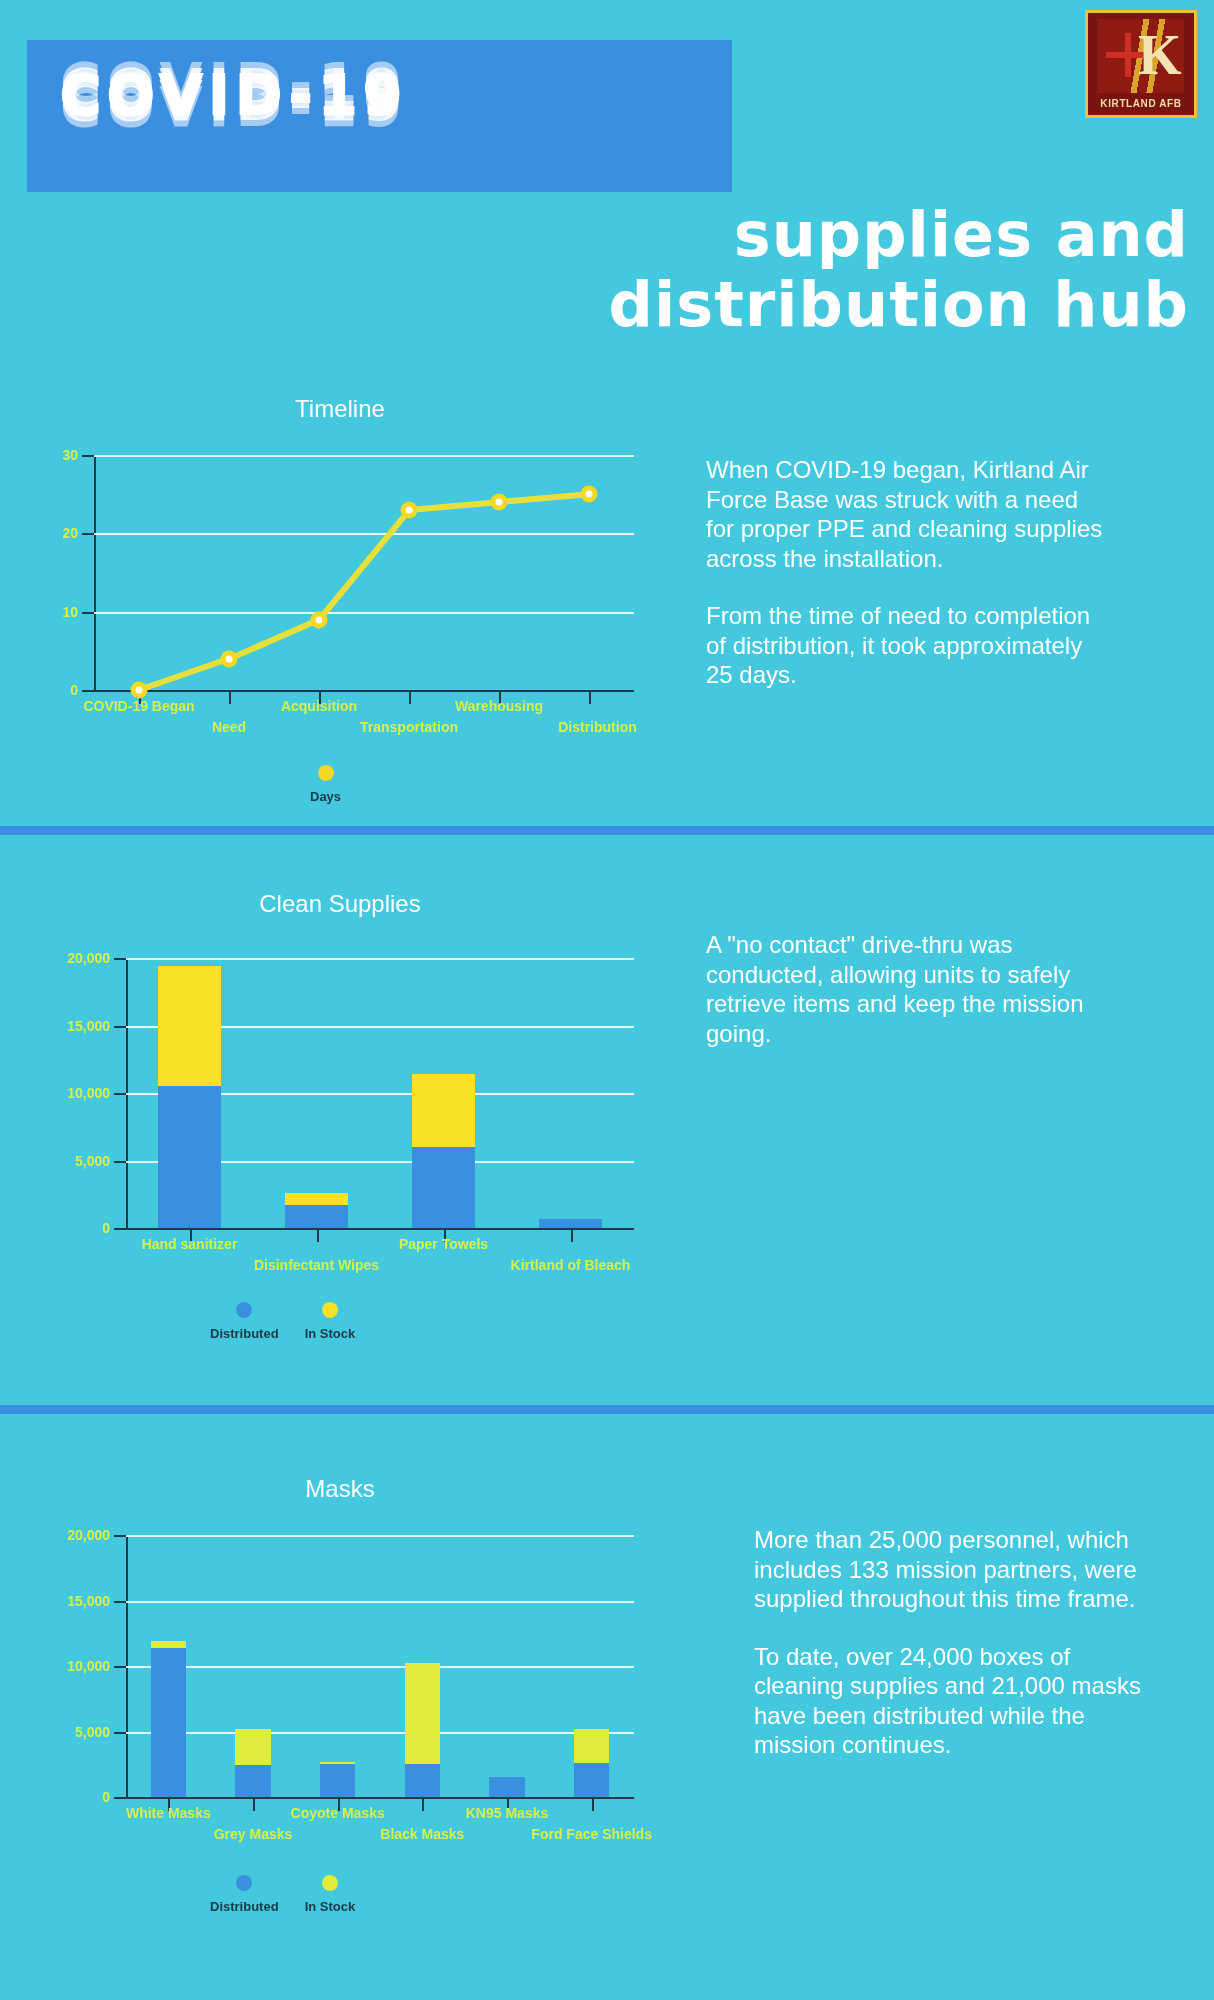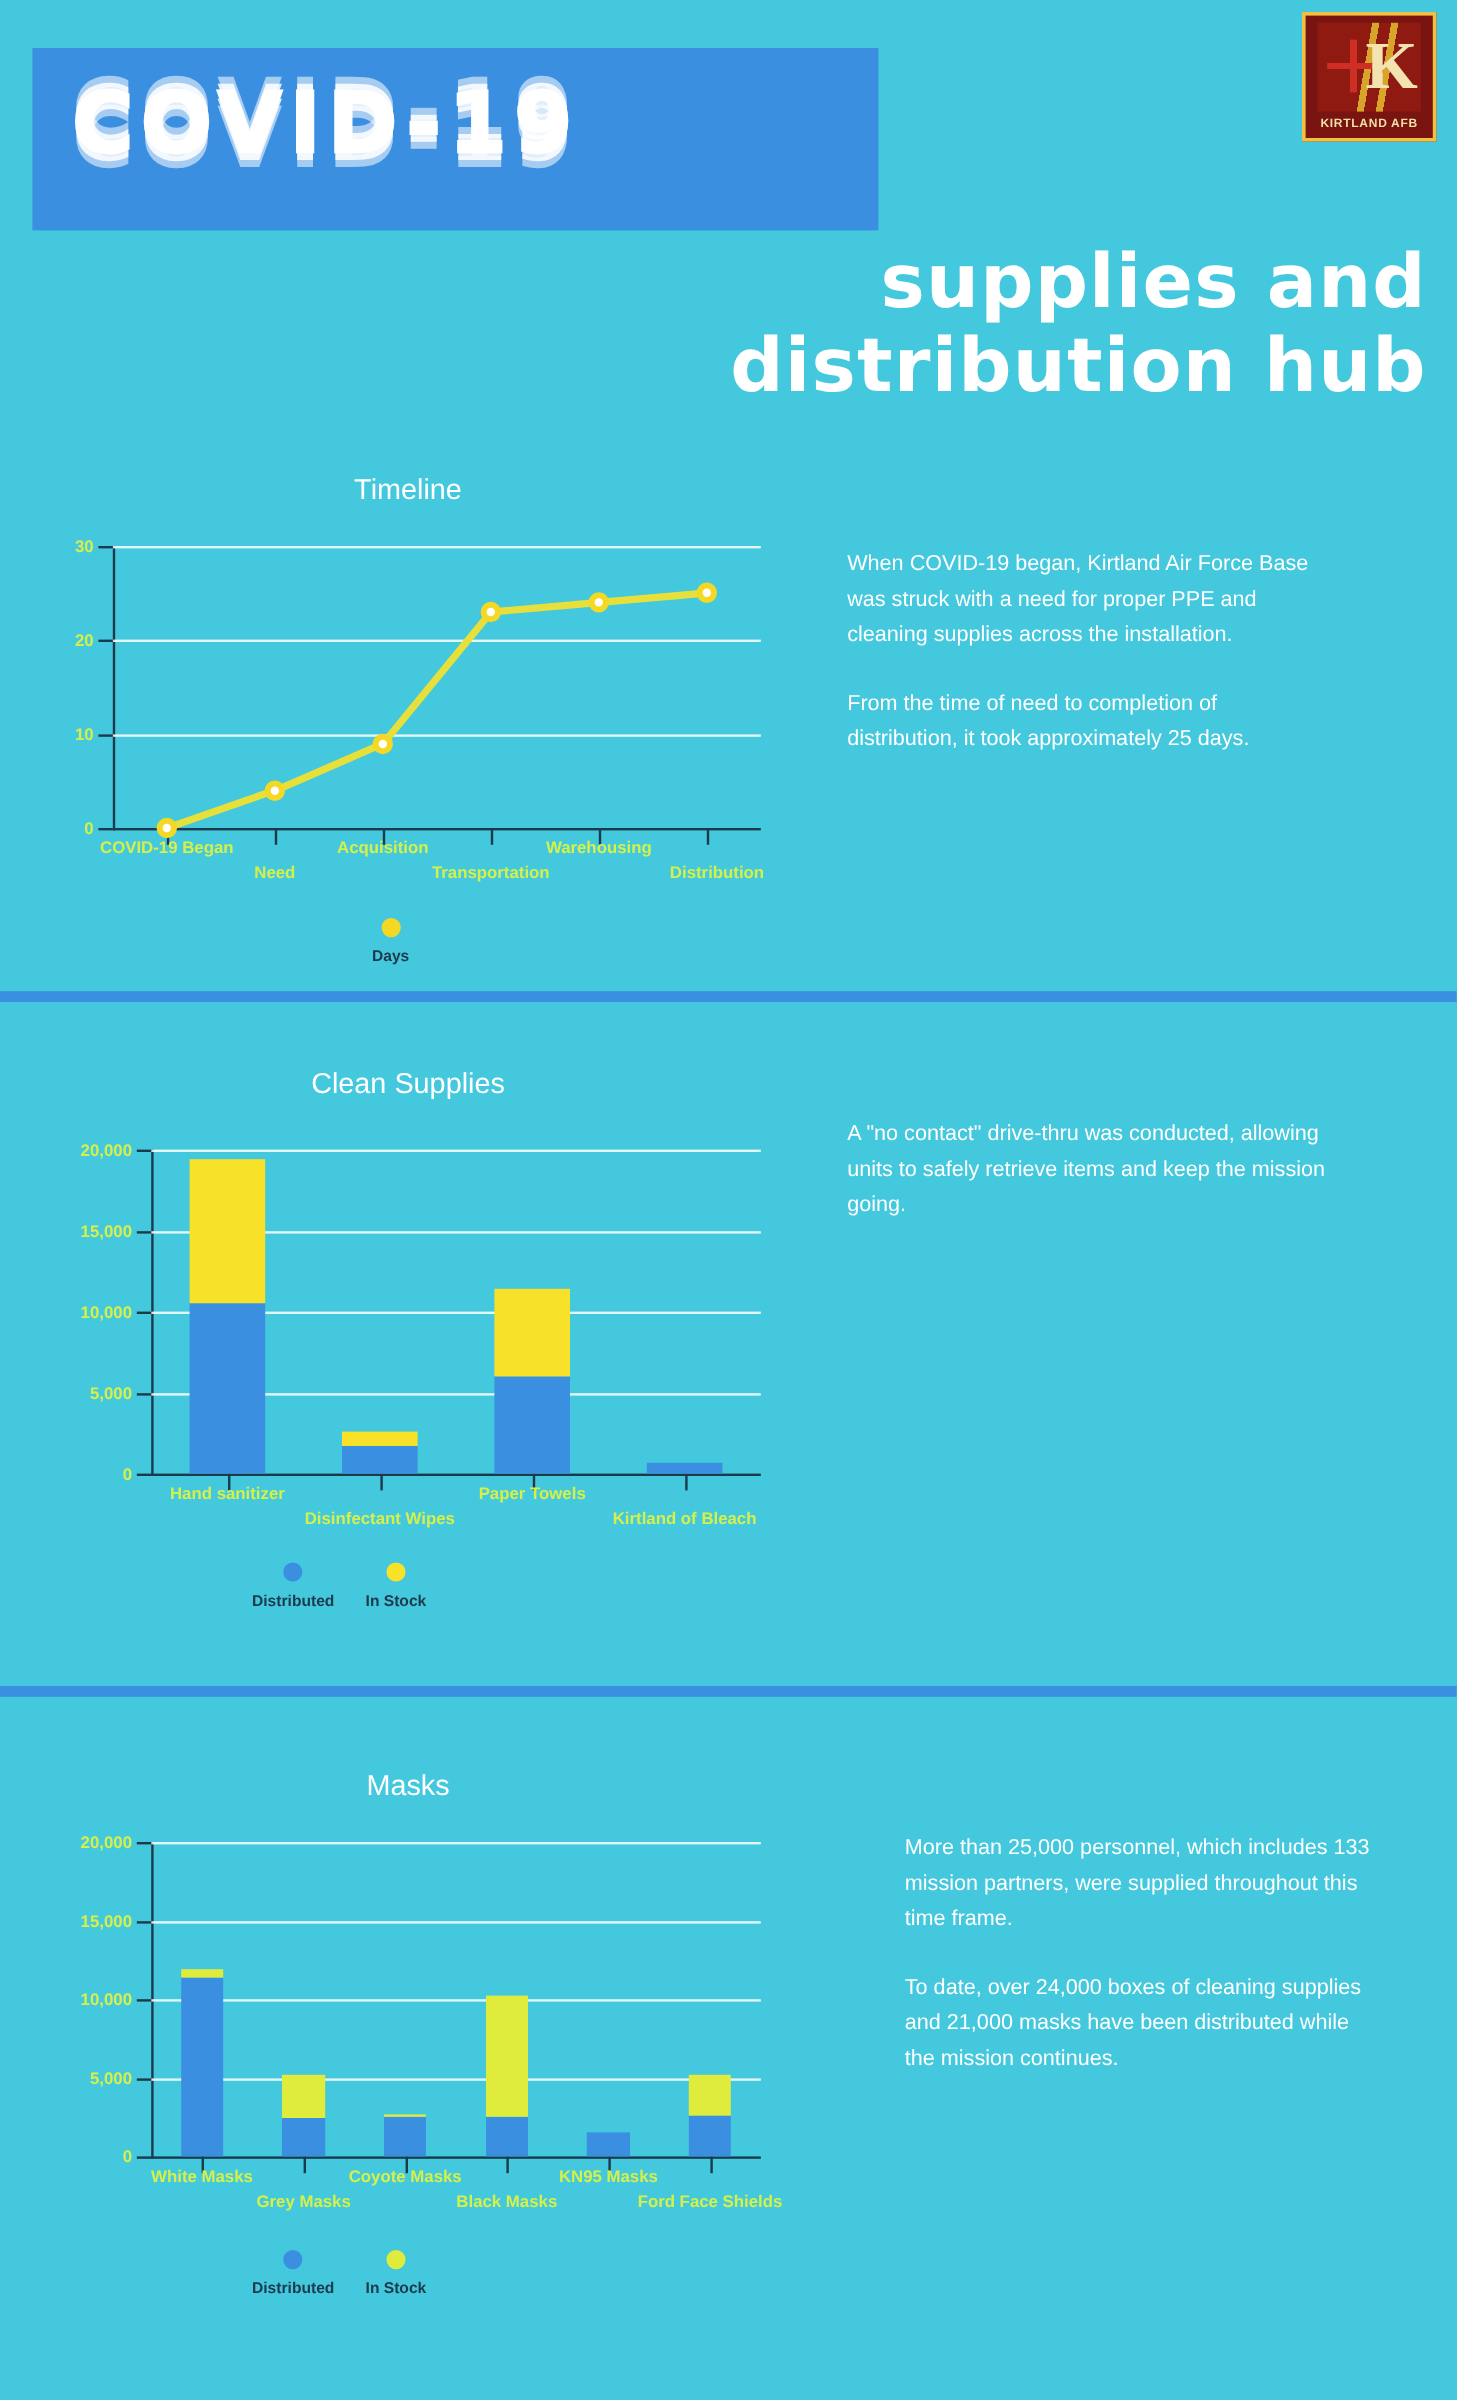--- a/index.html
+++ b/index.html
@@ -38,21 +38,21 @@
     font-family: "Liberation Serif", serif; text-align: center;
   }
   .logo-text { color: #f2dfa8; font-size: 10px; font-weight: bold; letter-spacing: .6px; margin-top: 5px; }
 
   .title-box {
     position: absolute; left: 27px; top: 40px; width: 705px; height: 152px;
     background: #3b8fe0;
   }
   .title-covid {
     position: absolute; left: 60px; top: 62px;
-    font-size: 70px; font-weight: bold; letter-spacing: 6px;
+    font-size: 56px; font-weight: bold; letter-spacing: 6px;
     color: transparent;
     font-family: "DejaVu Sans", sans-serif;
     -webkit-text-stroke: 2px #ffffff;
     text-shadow:
       0 0 0 #ffffff,
       0 6px 0 rgba(255,255,255,.85),
       0 -6px 0 rgba(255,255,255,.85),
       0 12px 0 rgba(255,255,255,.55),
       0 -12px 0 rgba(255,255,255,.55);
     white-space: nowrap;
@@ -99,21 +99,21 @@
   .line-seg { position: absolute; height: 6px; background: #e8e03a; transform-origin: 0 50%; border-radius: 3px; }
   .line-dot {
     position: absolute; width: 17px; height: 17px; border-radius: 50%;
     background: #ffffff; border: 5px solid #f5d823; transform: translate(-50%,-50%);
   }
   .bar-dist { position: absolute; background: #3b8fe0; }
   .bar-stock { position: absolute; background: #f7e229; }
 
   
   .textcol { position: absolute; width: 400px; color: #ffffff; }
-  .para { font-size: 18px; line-height: 29.5px; margin-bottom: 28px; }
+  .para { font-size: 24px; line-height: 29.5px; margin-bottom: 28px; }
   .para:last-child { margin-bottom: 0; }
 </style>
 </head>
 <body>
 
 <div class="page">
 
   <div class="title-box"></div>
   <div class="title-covid">COVID-19</div>
   <div class="title-sub">

